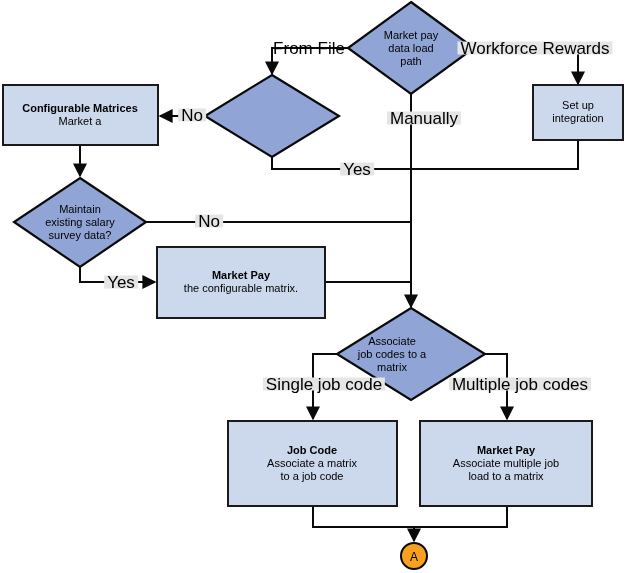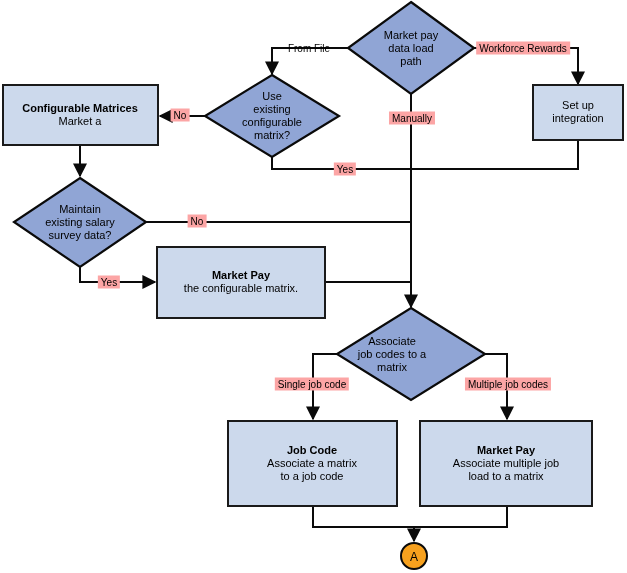--- a/index.html
+++ b/index.html
@@ -13,23 +13,23 @@
   .box{stroke:#1a1a1a;stroke-width:2;}
   .acircle{stroke:#0a0a0a;stroke-width:2;}
   .node-text{
     position:absolute;transform:translate(-50%,-50%);
     text-align:center;font-size:11px;line-height:13px;white-space:nowrap;
   }
   .node-text .line{display:block;}
   .node-title{display:block;font-weight:bold;}
   .edge-label{
     position:absolute;transform:translate(-50%,-50%);
-    text-align:center;font-size:10px;line-height:13px;white-space:nowrap;
+    text-align:center;font-size:17px;line-height:13px;white-space:nowrap;
   }
-  .bg-white{background:#fca5a5;padding:0 3px;}
+  .bg-white{background:#e5e5e5;padding:0 3px;margin-left:12px;}
   .a-label{
     position:absolute;transform:translate(-50%,-50%);
     font-size:12px;line-height:12px;
   }
 </style>
 </head>
 <body>
 
 <div class="canvas">
 
@@ -67,26 +67,20 @@
 
     <circle class="acircle" cx="414" cy="556" r="13" fill="#f7a11e"></circle>
   </svg>
 
   <div class="node-text" style="left:411px;top:48px">
     <span class="line">Market pay</span>
     <span class="line">data load</span>
     <span class="line">path</span>
   </div>
 
-  <div class="node-text" style="left:272px;top:116px">
-    <span class="line">Use</span>
-    <span class="line">existing</span>
-    <span class="line">configurable</span>
-    <span class="line">matrix?</span>
-  </div>
 
   <div class="node-text" style="left:578px;top:112px">
     <span class="line">Set up</span>
     <span class="line">integration</span>
   </div>
 
   <div class="node-text" style="left:80px;top:115px">
     <span class="node-title">Configurable Matrices</span>
     <span class="line">Market a</span>
   </div>

